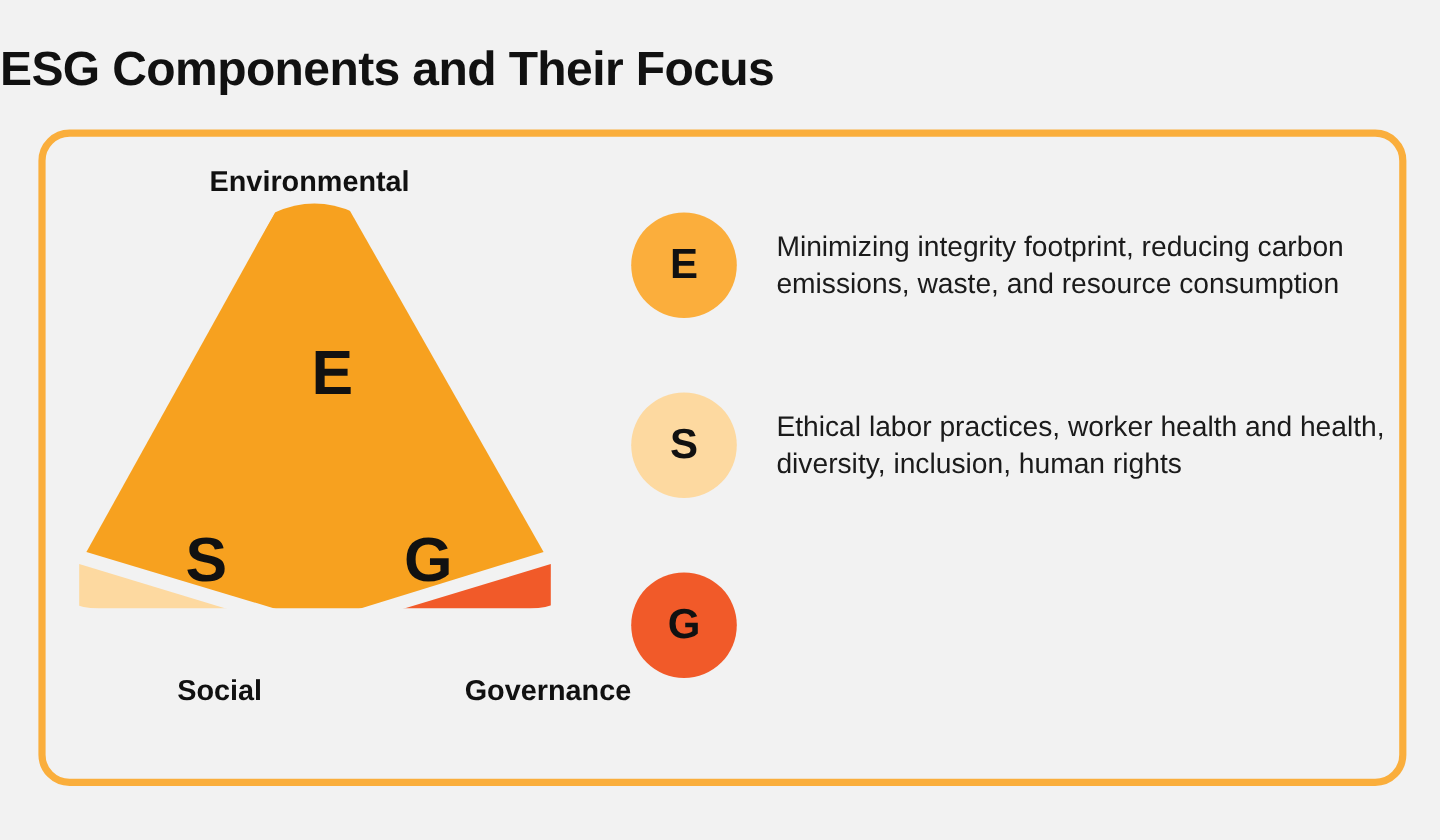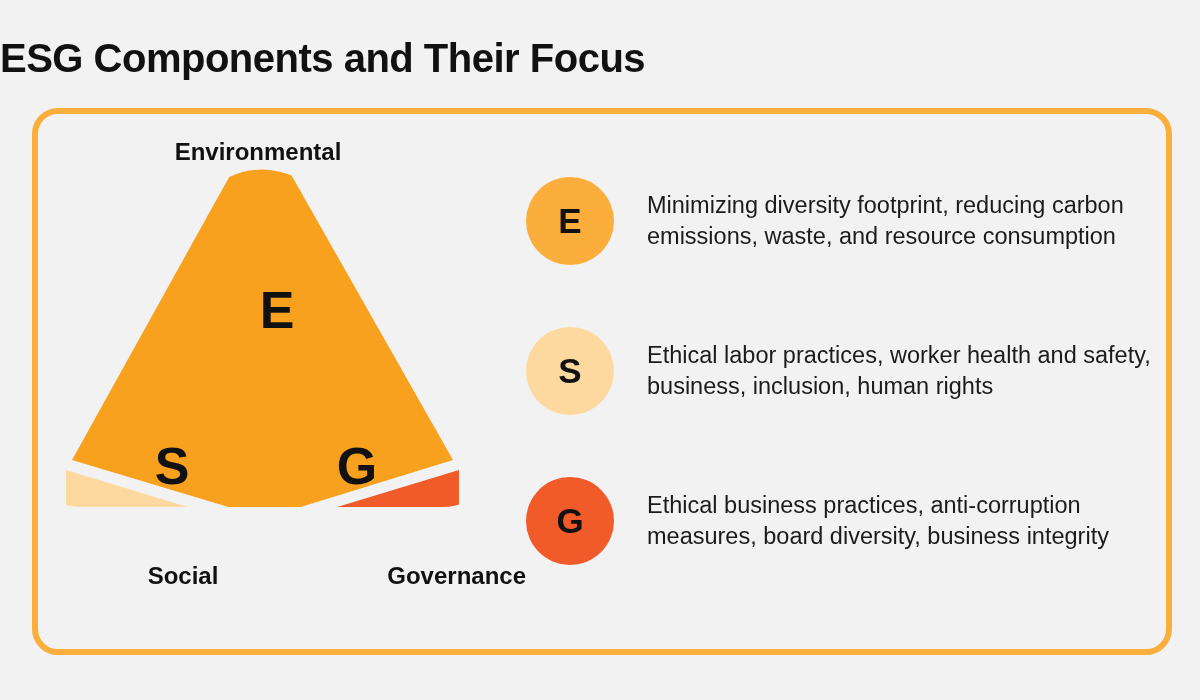--- a/index.html
+++ b/index.html
@@ -160,28 +160,27 @@
 
     <div class="diagram-label" id="label-social">Social</div>
 
     <div class="diagram-label" id="label-governance">Governance</div>
   </div>
 
   <div id="legend-list">
 
     <div class="legend-row">
       <div class="legend-badge" style="background:#fbae3c">E</div>
-      <div class="legend-text">Minimizing diversity footprint, reducing carbon emissions, waste, and resource consumption</div>
+      <div class="legend-text">Minimizing integrity footprint, reducing carbon emissions, waste, and resource consumption</div>
     </div>
 
     <div class="legend-row">
       <div class="legend-badge" style="background:#fdd9a0">S</div>
-      <div class="legend-text">Ethical labor practices, worker health and safety, business, inclusion, human rights</div>
+      <div class="legend-text">Ethical labor practices, worker health and health, diversity, inclusion, human rights</div>
     </div>
 
     <div class="legend-row">
       <div class="legend-badge" style="background:#f15a29">G</div>
-      <div class="legend-text">Ethical business practices, anti-corruption measures, board diversity, business integrity</div>
     </div>
 
   </div>
 
 </div>
 
 </body></html>

